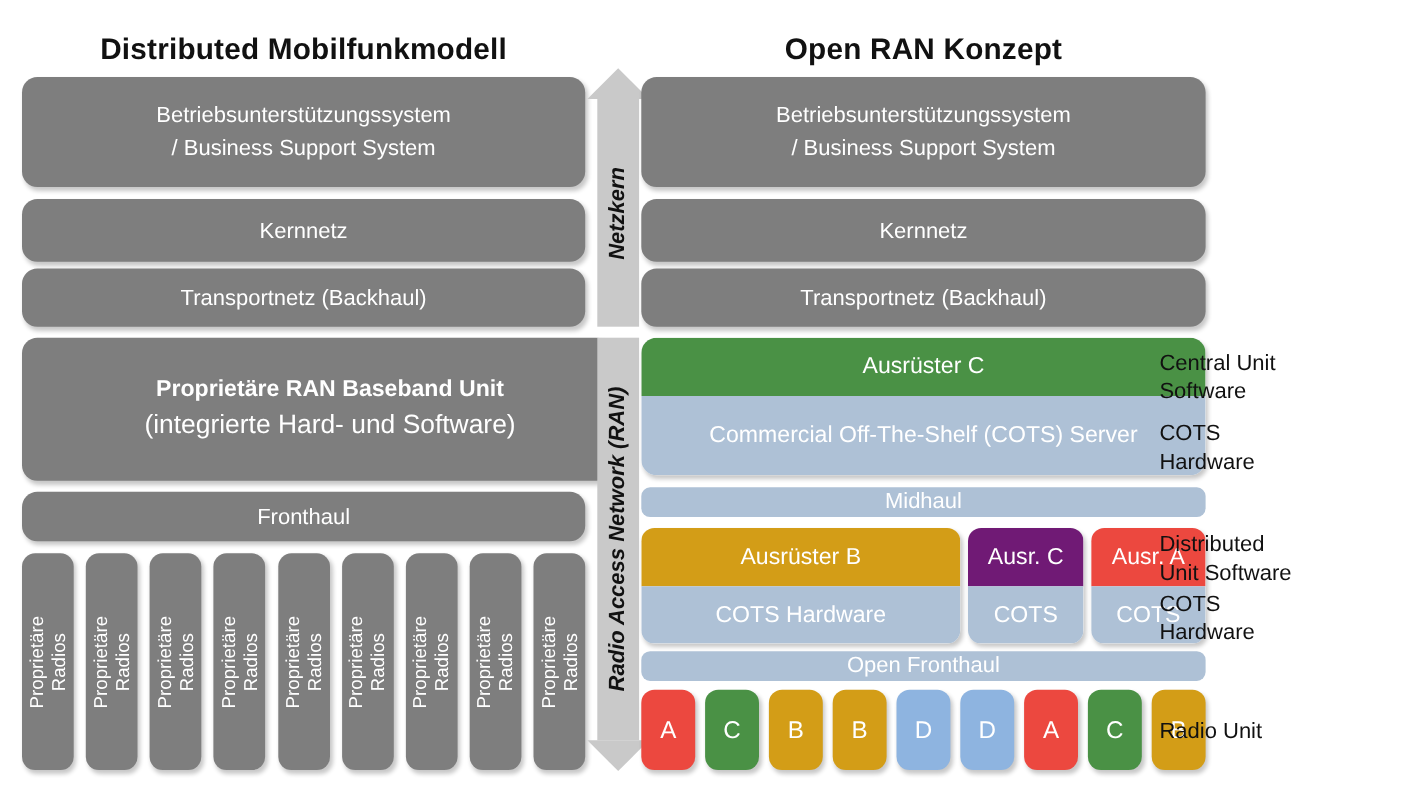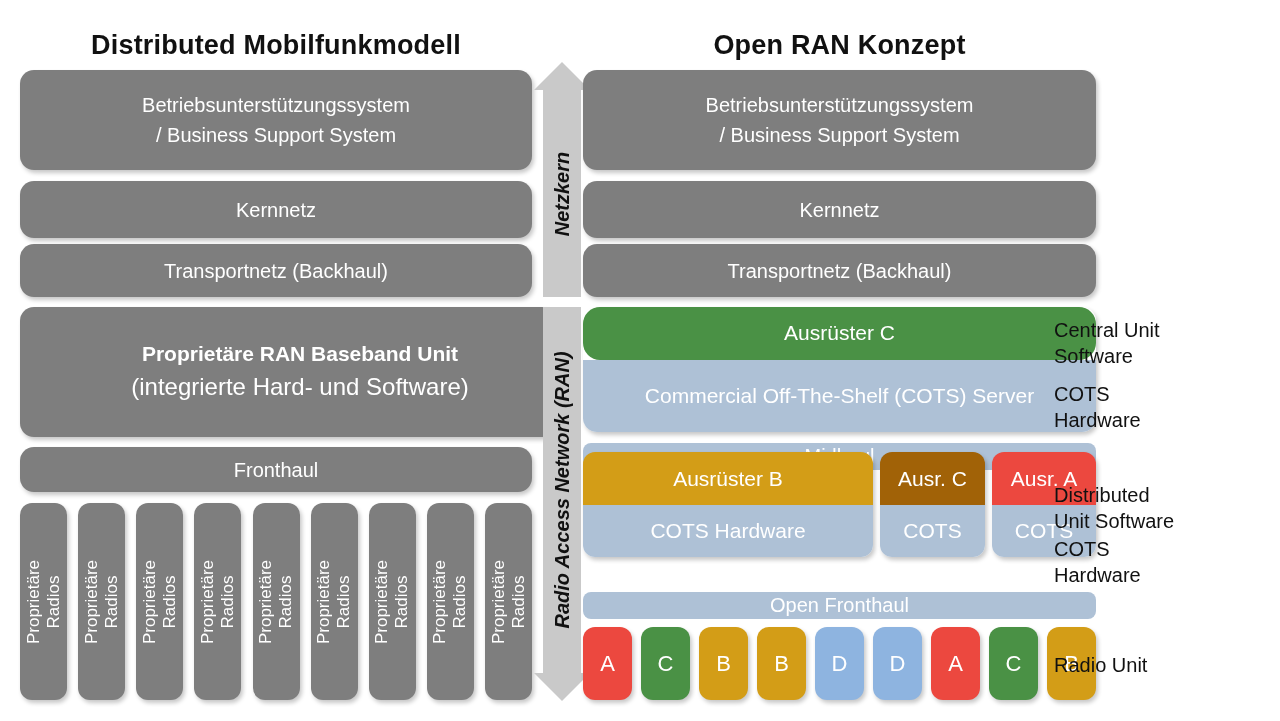--- a/index.html
+++ b/index.html
@@ -80,21 +80,21 @@
     justify-content:center;color:#fff;font-size:21px;}
 
   .thinbar{
     position:absolute;left:583px;width:513px;background:#AEC1D6;border-radius:8px;
     display:flex;align-items:center;justify-content:center;color:#fff;font-size:20px;
   }
   .midhaul{top:443px;height:27px;}
   .openfh{top:592px;height:27px;}
 
   .du-row{
-    position:absolute;left:583px;top:452px;width:513px;height:105px;
+    position:absolute;left:583px;top:480px;width:513px;height:105px;
     display:flex;justify-content:space-between;
   }
   .du-stack{
     position:relative;height:105px;border-radius:12px;overflow:hidden;
     display:flex;flex-direction:column;box-shadow:2px 3px 4px rgba(0,0,0,.22);
   }
   .du-b{width:290px;}.du-c{width:105px;}.du-a{width:104px;}
   .du-vendor{height:53px;display:flex;align-items:center;justify-content:center;
     color:#fff;font-size:21px;}
   .du-hw{height:52px;background:#AEC1D6;display:flex;align-items:center;
@@ -186,33 +186,33 @@
     <span class="band-label">Radio Access Network (RAN)</span>
   </div>
   <div class="head-down"></div>
 
   <div class="gbox x-right bss preline">Betriebsunterstützungssystem
 / Business Support System</div>
   <div class="gbox x-right kern">Kernnetz</div>
   <div class="gbox x-right trans">Transportnetz (Backhaul)</div>
 
   <div class="stack cu-stack">
-    <div class="cu-vendor" style="background: rgb(74, 145, 69); border-radius: 17px;">Ausrüster C</div>
+    <div class="cu-vendor" style="background: rgb(74, 145, 69);">Ausrüster C</div>
     <div class="cu-hw">Commercial Off-The-Shelf (COTS) Server</div>
   </div>
 
   <div class="thinbar midhaul">Midhaul</div>
 
   <div class="du-row">
     <div class="du-stack du-b">
       <div class="du-vendor" style="background: rgb(211, 157, 23);">Ausrüster B</div>
       <div class="du-hw">COTS Hardware</div>
     </div>
     <div class="du-stack du-c">
-      <div class="du-vendor" style="background: #a16207;">Ausr. C</div>
+      <div class="du-vendor" style="background: #701a75;">Ausr. C</div>
       <div class="du-hw">COTS</div>
     </div>
     <div class="du-stack du-a">
       <div class="du-vendor" style="background: rgb(236, 72, 63);">Ausr. A</div>
       <div class="du-hw">COTS</div>
     </div>
   </div>
 
   <div class="thinbar openfh">Open Fronthaul</div>
 

